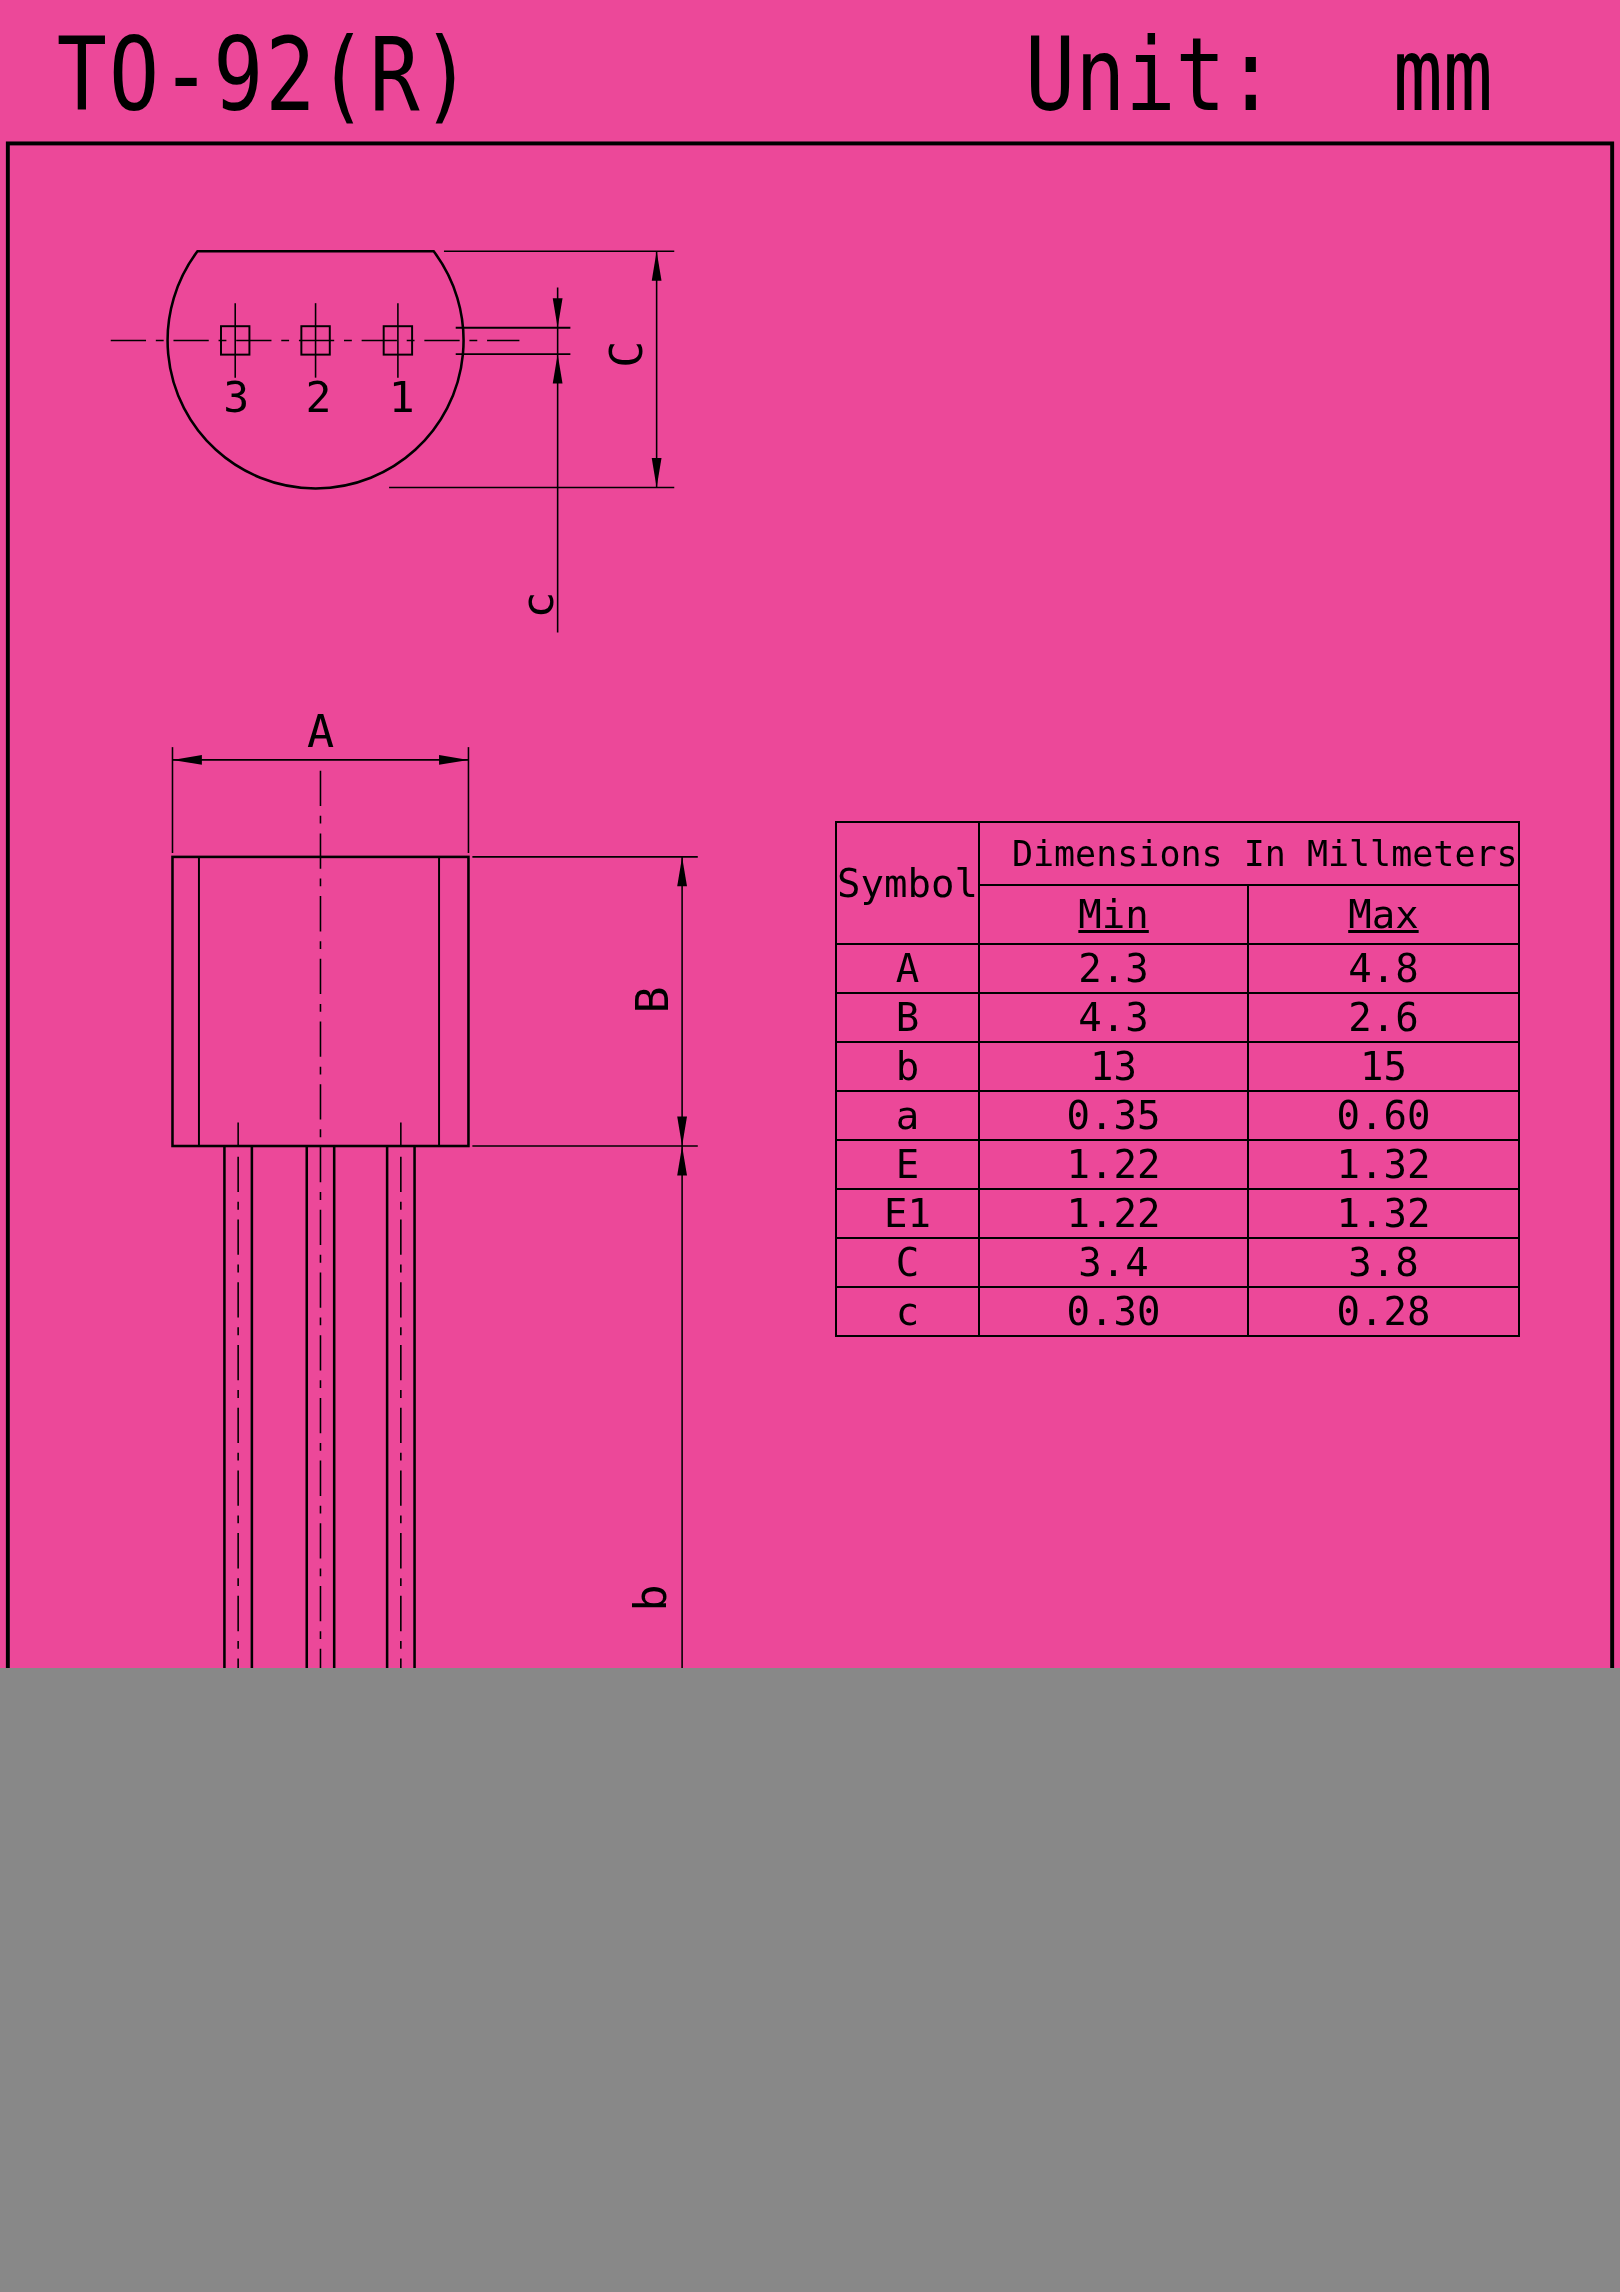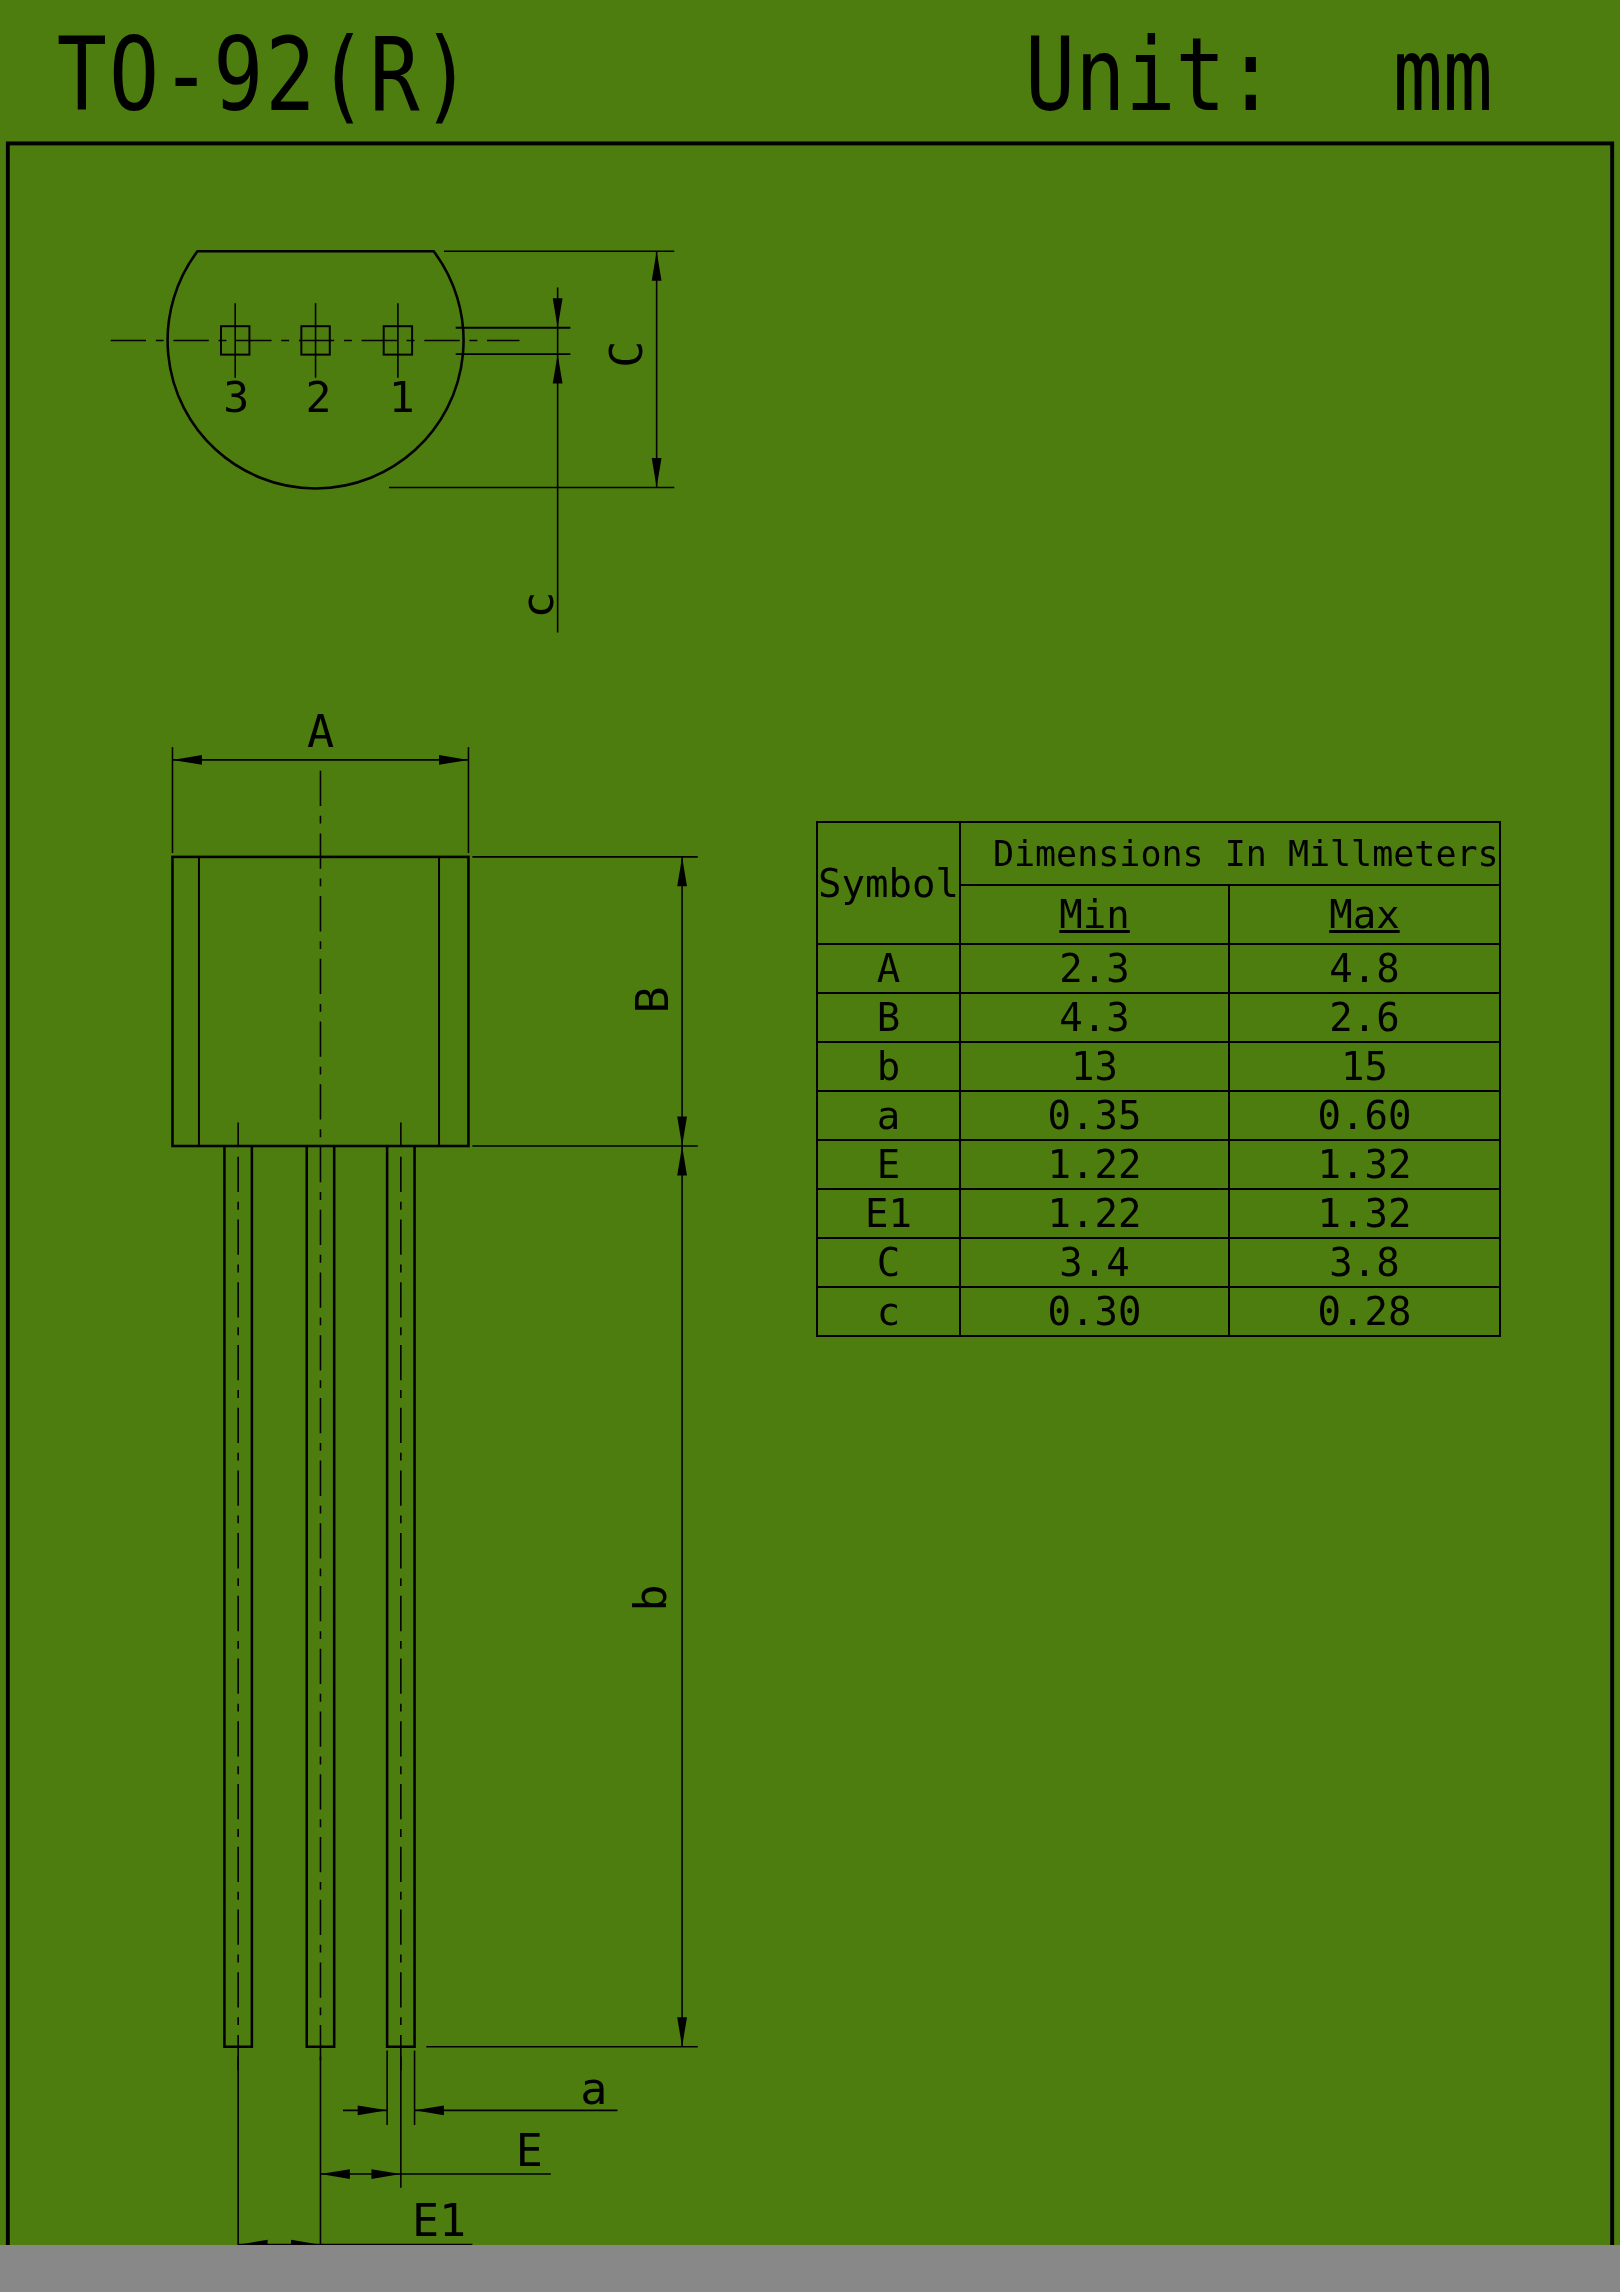--- a/index.html
+++ b/index.html
@@ -1,30 +1,30 @@
 <!DOCTYPE html>
 <html><head>
 <meta charset="utf-8">
 <style>
   html,body{margin:0;padding:0;background:#888;}
-  .page{position:relative;width:1620px;height:2245px;background:#4d7c0f;overflow:hidden;
+  .page{position:relative;width:1620px;height:1668px;background:#ec4899;overflow:hidden;
         font-family:"DejaVu Sans Mono","Liberation Mono",monospace;color:#000;}
   .page svg{position:absolute;left:0;top:0;}
   .ln{stroke:#000;stroke-width:2;fill:none;}
   .lnthick{stroke:#000;stroke-width:2.6;fill:none;}
   .lnthin{stroke:#000;stroke-width:1.6;fill:none;}
   .cl{stroke:#000;stroke-width:1.6;fill:none;stroke-dasharray:36 10 8 10;}
   .ar{fill:#000;stroke:none;}
   .page text{font-family:"DejaVu Sans Mono","Liberation Mono",monospace;fill:#000;}
   .t-title{font-size:85px;letter-spacing:2px;}
   .t-unit{font-size:85px;word-spacing:68px;}
   .t-dim{font-size:46px;}
   .t-pin{font-size:44px;}
   
-  .dim-table{position:absolute;left:816px;top:821px;border-collapse:collapse;table-layout:fixed;}
+  .dim-table{position:absolute;left:835px;top:821px;border-collapse:collapse;table-layout:fixed;}
   .dim-table td{border:2.9px solid #000;text-align:center;vertical-align:middle;
                 font-size:39px;white-space:nowrap;padding:0;}
   .dim-table td.hdr-dims{font-size:35px;padding-left:32px;}
   .c-sym{width:142px;}
   .c-min{width:267px;}
   .c-max{width:268px;}
   .r-h1{height:63px;}
   .r-h2{height:59px;text-decoration:underline;}
   .r-d{height:49px;}
 </style>

